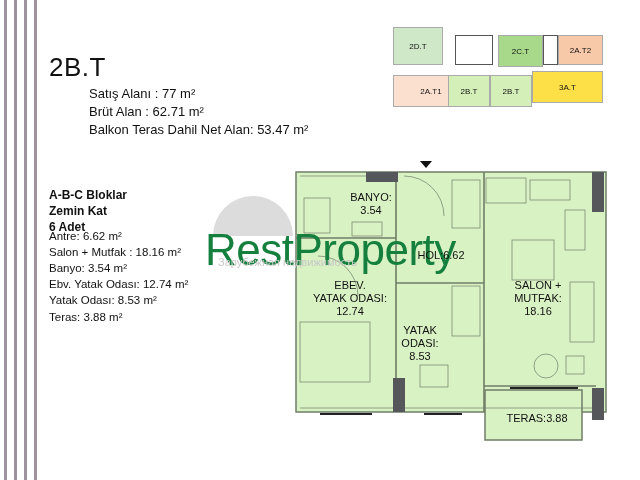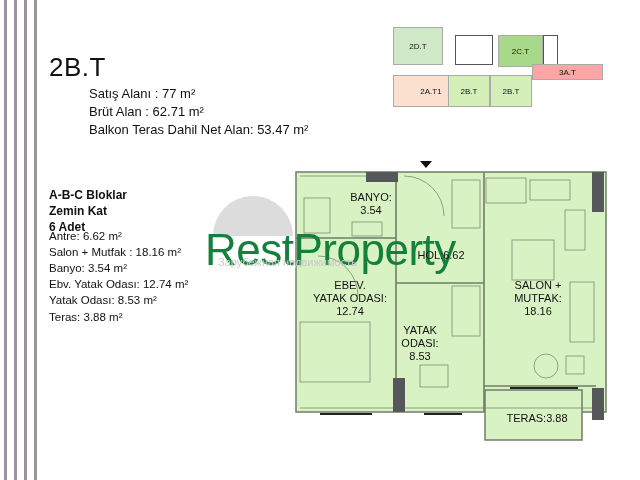--- a/index.html
+++ b/index.html
@@ -43,30 +43,33 @@
 
 <div class="keyplan">
   <div class="kp" style="left:0;top:0;width:50px;height:38px;background:#cfe8c8">
       <span>2D.T</span>
     </div>
   <div class="kp" style="left:62px;top:8px;width:38px;height:30px;background:#fff;border-color:#555"></div>
   <div class="kp" style="left:105px;top:8px;width:45px;height:32px;background:#a8d98a">
       <span>2C.T</span>
     </div>
   <div class="kp" style="left:150px;top:8px;width:15px;height:30px;background:#fff;border-color:#555"></div>
+  <div class="kp" style="left:165px;top:8px;width:45px;height:30px;background:#f8c9a8">
+      <span>2A.T2</span>
+    </div>
   <div class="kp" style="left:0;top:48px;width:76px;height:32px;background:#fbe0d0">
       <span>2A.T1</span>
     </div>
   <div class="kp" style="left:55px;top:48px;width:42px;height:32px;background:#d4f0b8">
       <span>2B.T</span>
     </div>
   <div class="kp" style="left:97px;top:48px;width:42px;height:32px;background:#d4f0b8">
       <span>2B.T</span>
     </div>
-  <div class="kp" style="left:139px;top:37px;width:71px;height:16px;background:#fca5a5">
+  <div class="kp" style="left:139px;top:44px;width:71px;height:32px;background:#fde047">
       <span>3A.T</span>
     </div>
 </div>
 
 <svg style="position:absolute;left:0;top:0" width="640" height="480">
   <g fill="#d9f2c4" stroke="#6f7d68" stroke-width="1.5">
     <rect x="296" y="172" width="310" height="240"></rect>
     <rect x="485" y="390" width="97" height="50"></rect>
   </g>
 

